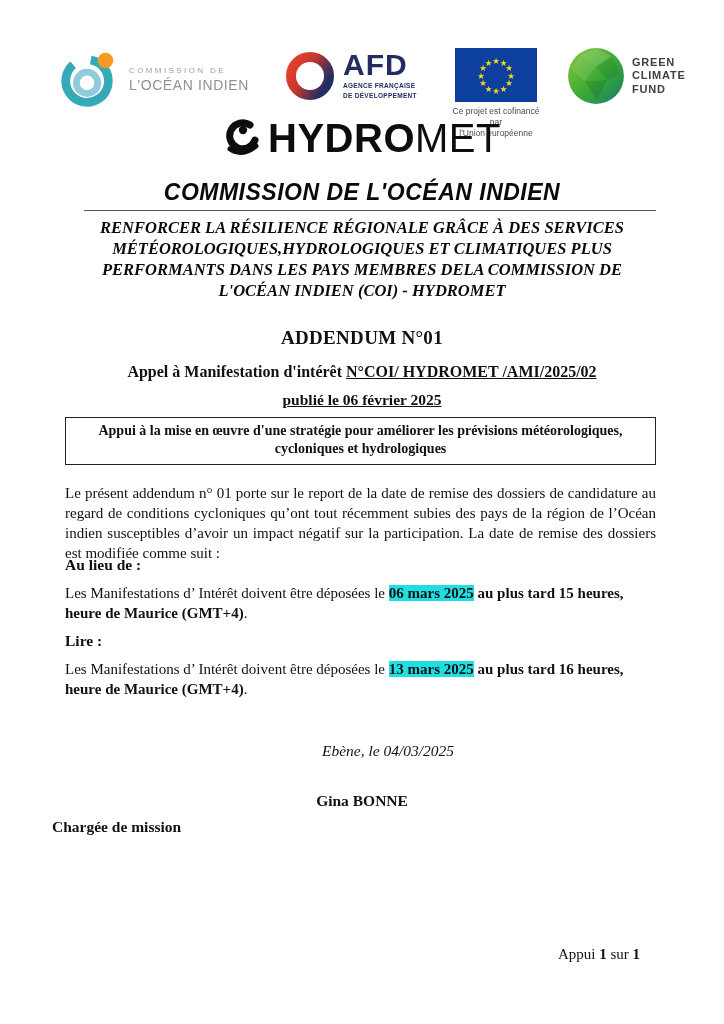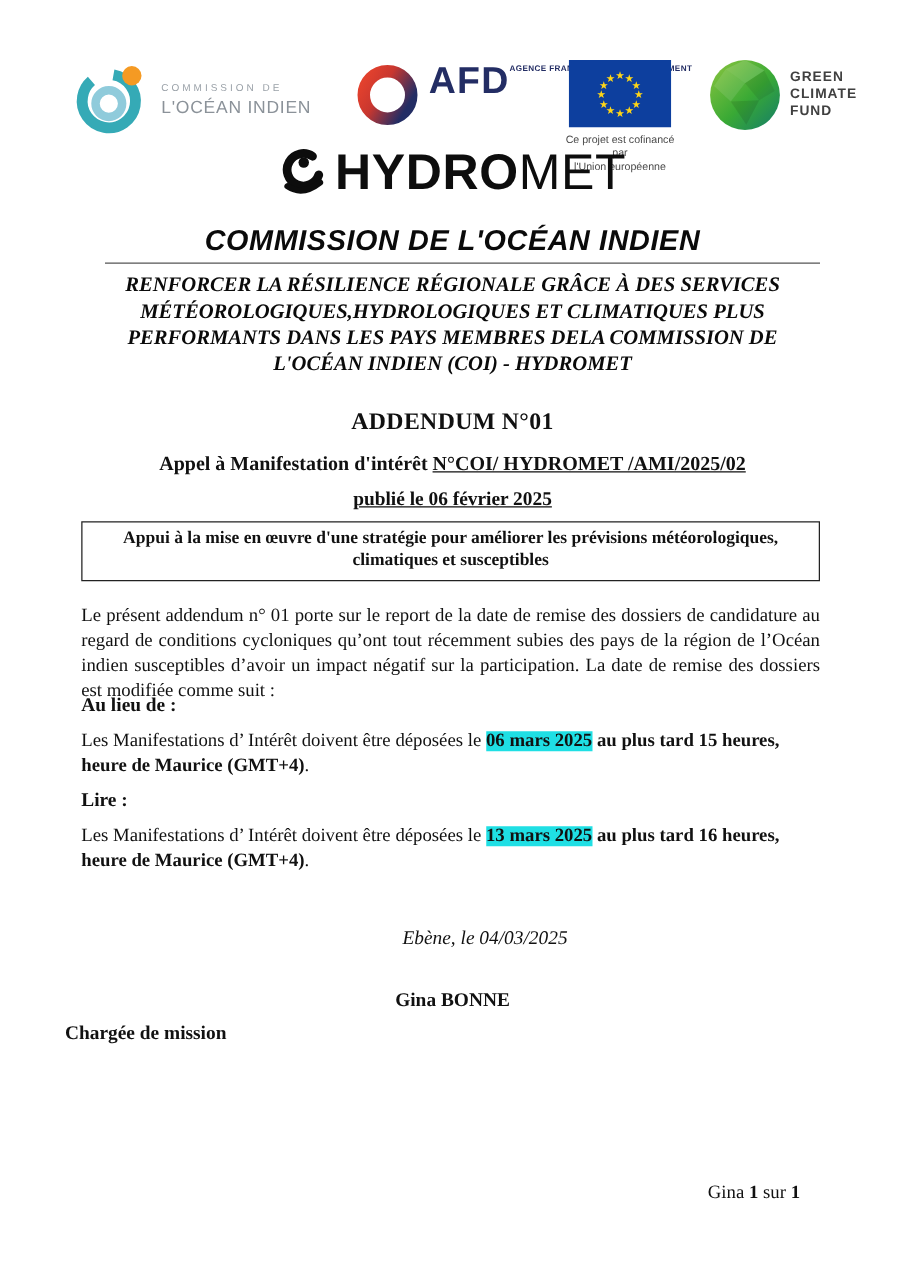--- a/index.html
+++ b/index.html
@@ -15,21 +15,21 @@
     position:relative;width:724px;height:1024px;margin:0 auto;background:#ffffff;
     font-family:"Liberation Serif",serif;color:#111;overflow:hidden;
   }
   
   .logo{position:absolute;display:flex;align-items:center;font-family:"Liberation Sans",sans-serif;}
   .logo-coi{left:58px;top:48px;gap:9px;}
   .coi-text{display:flex;flex-direction:column;justify-content:center;}
   .coi-l1{font-size:8px;letter-spacing:2.4px;color:#9aa1a8;font-weight:400;}
   .coi-l2{font-size:14px;letter-spacing:.6px;color:#8b9299;margin-top:2px;}
   .logo-afd{left:284px;top:50px;gap:7px;align-items:flex-start;}
-  .afd-text{display:flex;}
+  .afd-text{display:flex;flex-direction:column;}
   .afd-acronym{font-size:30px;font-weight:bold;color:var(--afd-navy);line-height:1;letter-spacing:1px;}
   .afd-sub{font-size:6.5px;font-weight:bold;color:var(--afd-navy);letter-spacing:.3px;line-height:1.25;margin-top:2px;}
   .logo-eu{left:446px;top:48px;flex-direction:column;align-items:center;width:100px;}
   .eu-caption{font-size:8.5px;color:#4a4a4a;text-align:center;line-height:1.3;margin-top:4px;}
   .eu-bg{fill:var(--eu-blue);}
   .eu-stars text{fill:var(--eu-star-yellow);font-family:"DejaVu Sans",sans-serif;}
   .logo-gcf{left:566px;top:46px;gap:6px;}
   .gcf-text{font-size:11px;font-weight:bold;color:#404040;letter-spacing:.8px;line-height:1.2;}
   .coi-ring-outer{stroke:var(--coi-teal);}
   .coi-ring-inner{stroke:var(--coi-teal-light);}
@@ -172,32 +172,32 @@
   </div>
 
   <div class="addendum-title">ADDENDUM N°01</div>
 
   <div class="appel-line"><span>Appel à Manifestation d'intérêt</span> <span class="appel-ref">N°COI/ HYDROMET /AMI/2025/02</span></div>
 
   <div class="publie-line">publié le 06 février 2025</div>
 
   <div class="subject-box">
     <div>Appui à la mise en œuvre d'une stratégie pour améliorer les prévisions météorologiques,</div>
-    <div>climatiques et susceptibles</div>
+    <div>cycloniques et hydrologiques</div>
   </div>
 
   <p class="intro">Le présent addendum n° 01 porte sur le report de la date de remise des dossiers de candidature au regard de conditions cycloniques qu’ont tout récemment subies des pays de la région de l’Océan indien susceptibles d’avoir un impact négatif sur la participation. La date de remise des dossiers est modifiée comme suit :</p>
 
   <div class="section-heading h-au-lieu">Au lieu de :</div>
 
   <p class="deposit d-old"><span>Les Manifestations d’ Intérêt doivent être déposées le </span><span class="hl">06 mars 2025</span><span class="b"> au plus tard 15 heures, heure de Maurice (GMT+4)</span><span>.</span></p>
 
   <div class="section-heading h-lire">Lire :</div>
 
   <p class="deposit d-new"><span>Les Manifestations d’ Intérêt doivent être déposées le </span><span class="hl">13 mars 2025</span><span class="b"> au plus tard 16 heures, heure de Maurice (GMT+4)</span><span>.</span></p>
 
   <div class="place-date">Ebène, le 04/03/2025</div>
   <div class="sig-name">Gina BONNE</div>
   <div class="sig-role">Chargée de mission</div>
 
-  <div class="footer"><span>Gina</span> <span class="b">1</span> <span>sur</span> <span class="b">1</span></div>
+  <div class="footer"><span>Appui</span> <span class="b">1</span> <span>sur</span> <span class="b">1</span></div>
 
 </div>
 
 </body></html>

